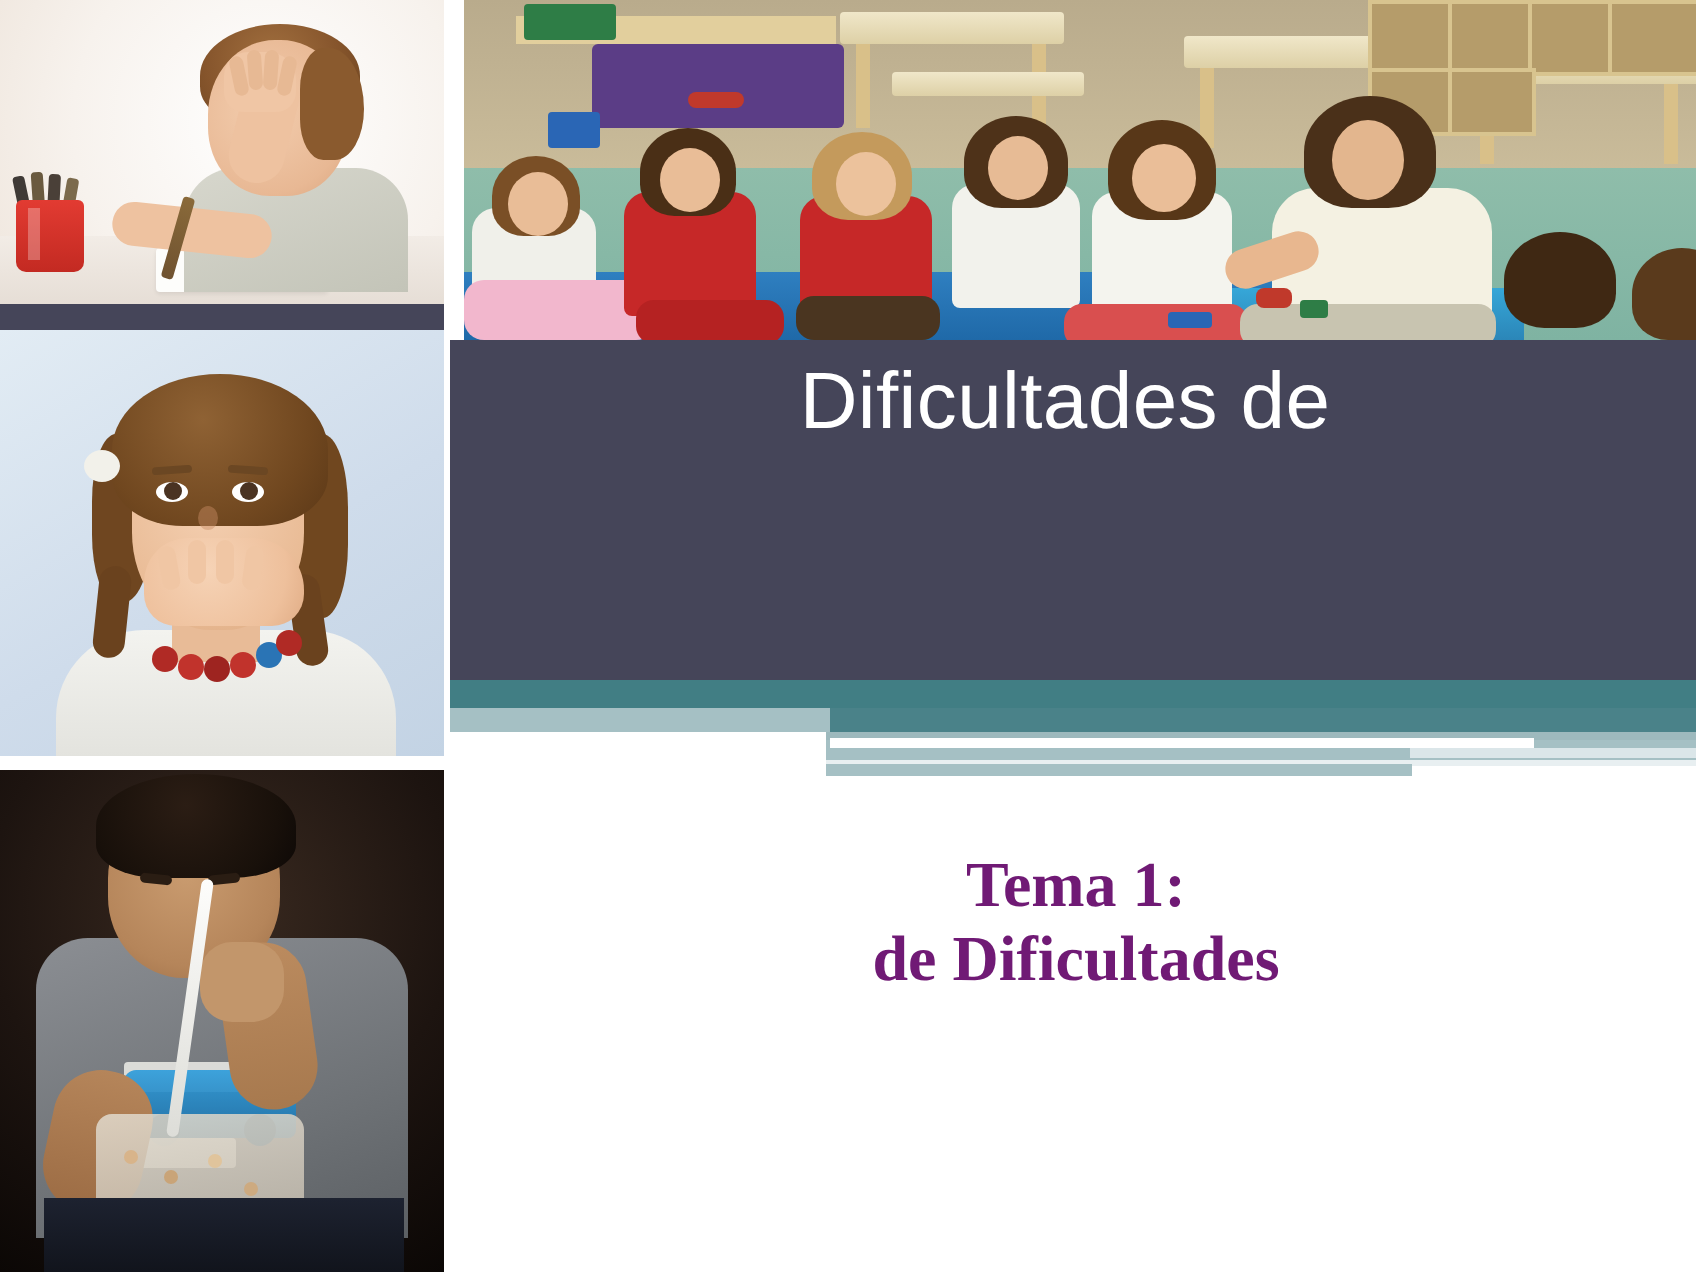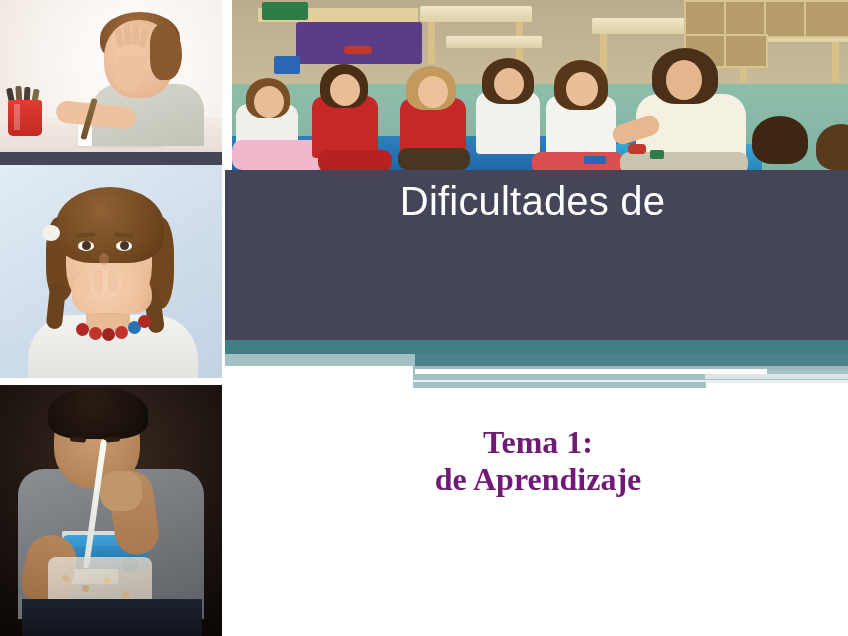--- a/index.html
+++ b/index.html
@@ -357,17 +357,17 @@
     <div class="st-l2"></div>
     <div class="st-l3"></div>
     <div class="st-w1"></div>
     <div class="st-l5"></div>
     <div class="st-w3"></div>
     <div class="st-l4"></div>
   </div>
 
   <div class="subtitle">
     <div>Tema 1:</div>
-    <div>de Aprendizaje</div>
+    <div>de Dificultades</div>
   </div>
 
 
 </div>
 
 </body></html>

